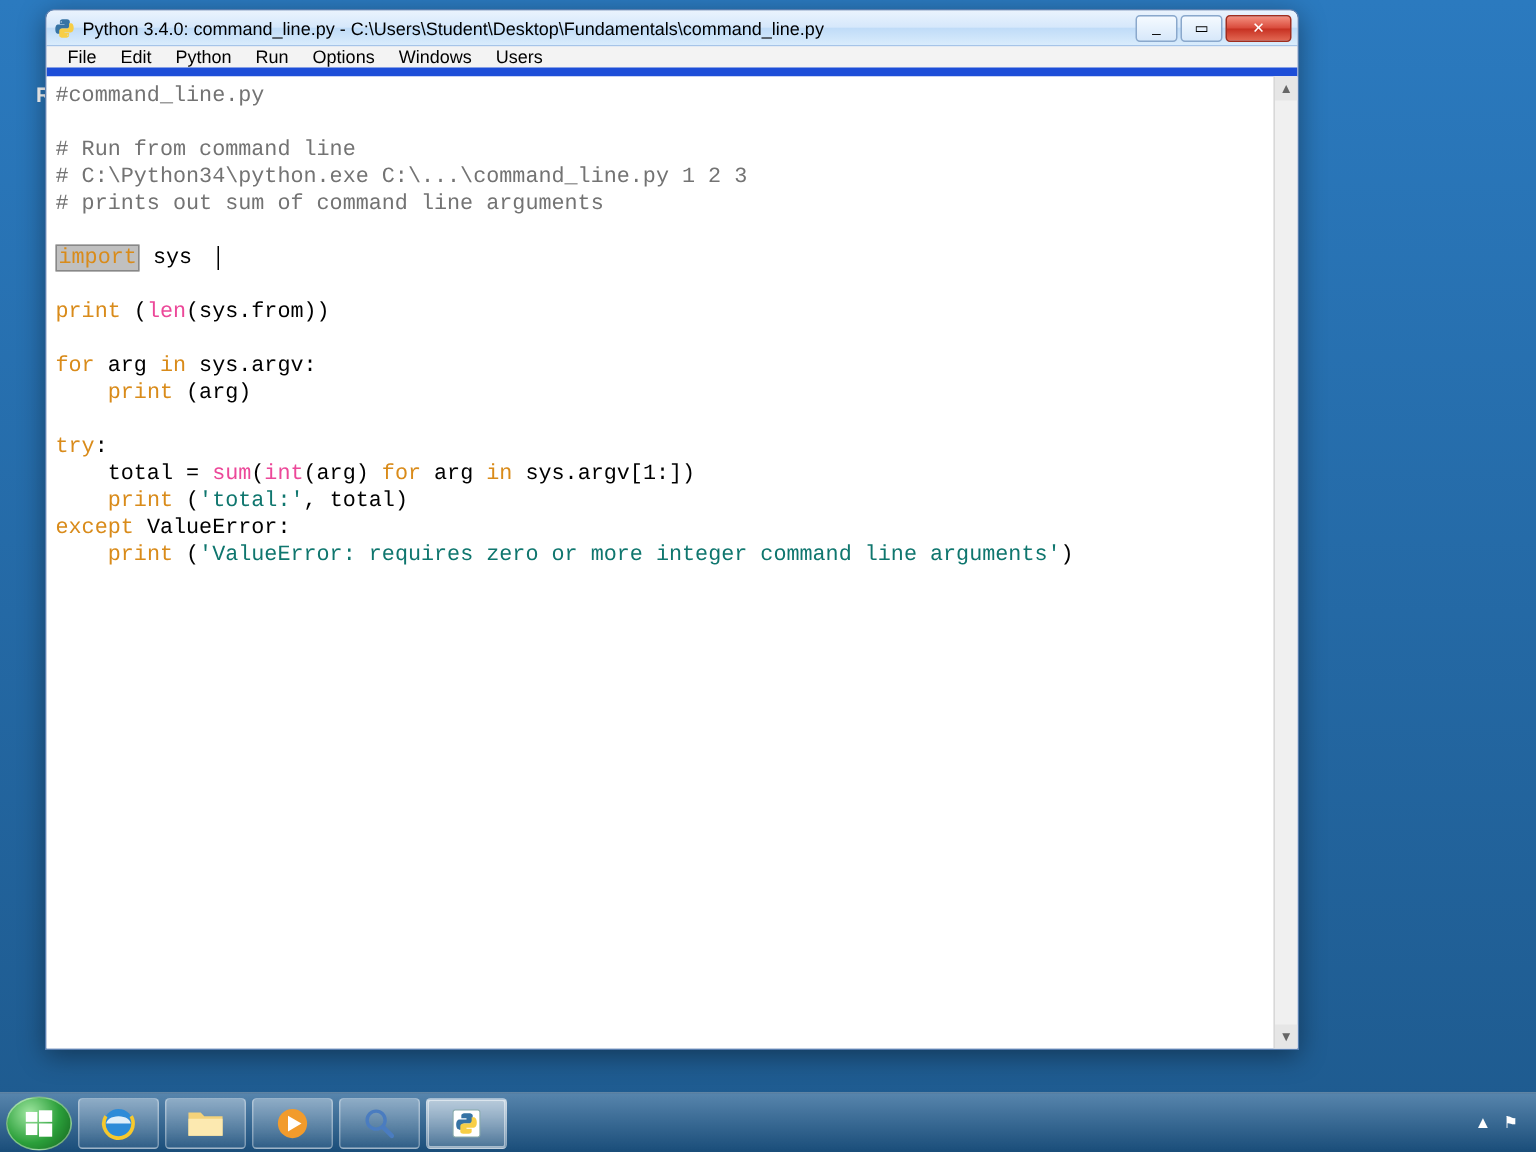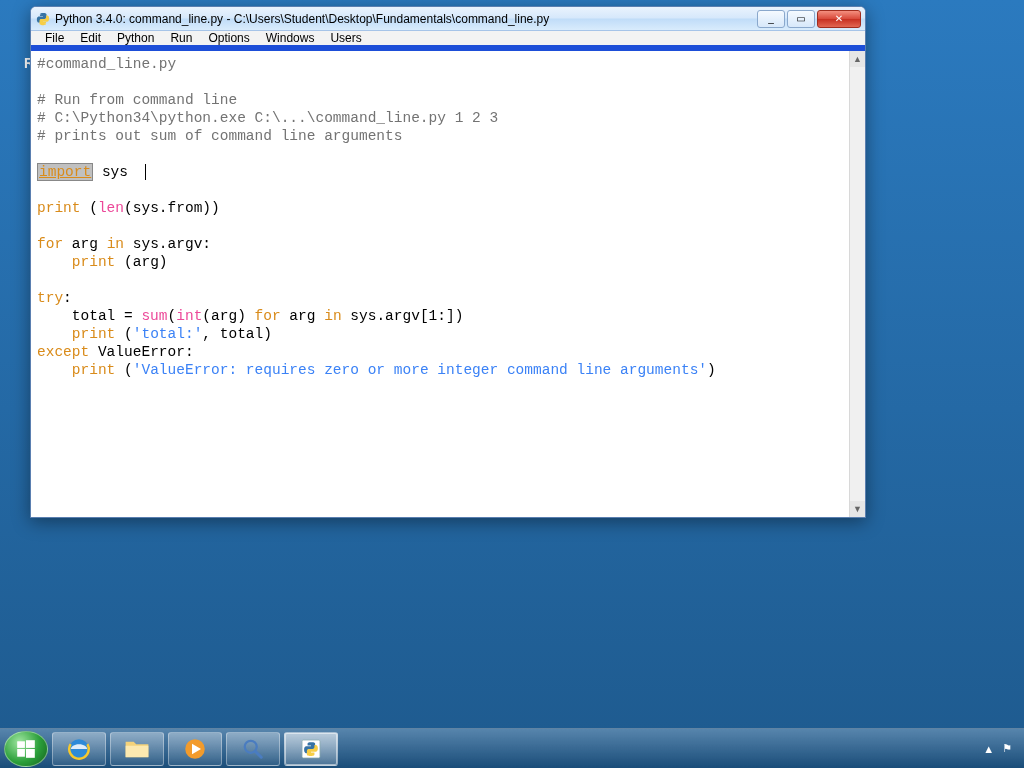--- a/index.html
+++ b/index.html
@@ -18,21 +18,21 @@
     color: #fff;
     font-size: 14px;
     font-weight: bold;
     margin-left: 24px;
   }
   .window {
     position: absolute;
     left: 30px;
     top: 6px;
     width: 836px;
-    height: 512px;
+    height: 694px;
     border: 1px solid #5a7fb0;
     border-radius: 6px 6px 0 0;
     background: #fff;
     box-shadow: 0 4px 18px rgba(0,0,0,0.4);
     display: flex;
     flex-direction: column;
     overflow: hidden;
   }
   .titlebar {
     height: 24px;
@@ -94,22 +94,22 @@
   }
   .scroll-up, .scroll-down {
     position:absolute; left:0; width:100%; height:16px;
     background:#e6e6e6; display:flex;align-items:center;justify-content:center;
     font-size:9px; color:#666;
   }
   .scroll-up{top:0;} .scroll-down{bottom:0;}
   .c-comment { color:#737373; }
   .c-keyword { color:#d98b1a; }
   .c-builtin { color:#ec4899; }
-  .c-string { color:#3b82f6; }
-  .c-sel { background:#c0c0c0; border:1px solid #888; padding:0 1px;text-decoration:underline; }
+  .c-string { color:#0f766e; }
+  .c-sel { background:#c0c0c0; border:1px solid #888; padding:0 1px; }
   .cursor { display:inline-block; width:1px; height:16px; background:#000; vertical-align:text-bottom; }
   .taskbar {
     position:absolute; left:0; bottom:0; width:100%; height:40px;
     background: linear-gradient(to bottom, rgba(255,255,255,0.25), rgba(0,0,0,0.15));
     border-top:1px solid rgba(255,255,255,0.3);
     display:flex; align-items:center; padding:0 4px; gap:4px;
   }
   .start-orb {
     width:44px; height:36px; border-radius:50%;
     background: radial-gradient(circle at 35% 30%, #9fe6a0, #2b9f3a 55%, #13601d);

